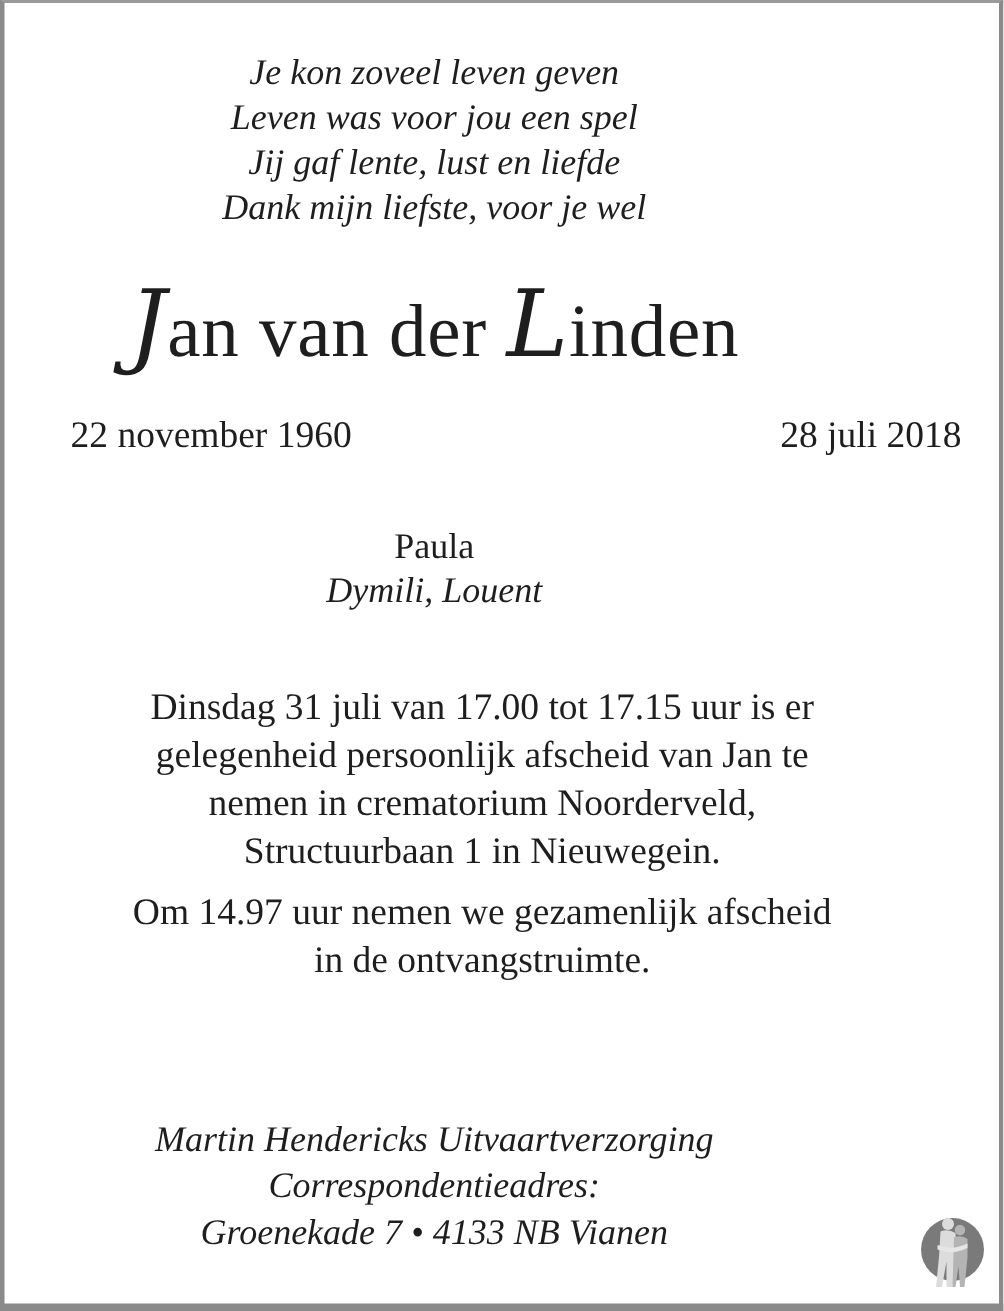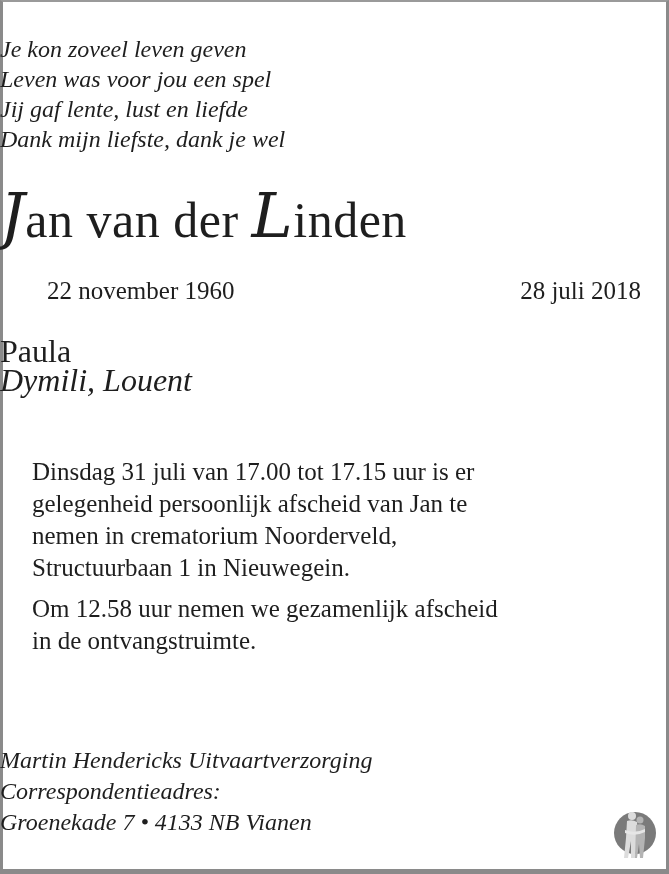--- a/index.html
+++ b/index.html
@@ -1,46 +1,46 @@
 <!DOCTYPE html>
 <html><head>
 <meta charset="utf-8">
 <style>
   html, body { margin:0; padding:0; }
   body { width:669px; height:874px; background:#ffffff; position:relative; overflow:hidden;
          font-family:"Liberation Serif","DejaVu Serif",serif; color:#1e1e1e; }
   .frame { position:absolute; left:0; top:0; width:669px; height:874px; box-sizing:border-box;
            border-left:3px solid #8a8a8a; border-right:3px solid #8a8a8a;
            border-top:2px solid #9a9a9a; border-bottom:5px solid #8a8a8a; }
-  .center { position:absolute; left:0; width:579px; }
+  .center { position:absolute; left:0; width:579px; text-align:center; }
   .poem { top:34px; font-style:italic; font-size:24px; line-height:30px; }
   .name { top:186px; font-size:50px; line-height:60px; letter-spacing:0.5px; }
   .name .cap { font-family:"DejaVu Serif","Liberation Serif",serif; font-style:italic; font-size:62px; font-weight:normal; }
   .dates { position:absolute; top:276px; font-size:25px; line-height:30px;font-family:Liberation Serif, serif; }
   .date-born { left:47px; }
   .date-died { right:28px; }
-  .family { top:337px; font-size:32px; line-height:29px; }
+  .family { top:351px; font-size:24px; line-height:29px; }
   .family .italic { font-style:italic; }
   .para { font-size:25px; line-height:32px;padding-left:32px; }
   .para1 { top:456px; }
   .para2 { top:593px; }
   .corr { top:745px; font-style:italic; font-size:24px; line-height:31px; }
   .logo { position:absolute; left:611px; top:808px; width:48px; height:54px; }
   .line { display:block; }
 </style>
 </head>
 <body>
 
 <div class="frame"></div>
 
 <div class="center poem">
   <span class="line">Je kon zoveel leven geven</span>
   <span class="line">Leven was voor jou een spel</span>
   <span class="line">Jij gaf lente, lust en liefde</span>
-  <span class="line">Dank mijn liefste, dank je wel</span>
+  <span class="line">Dank mijn liefste, voor je wel</span>
 </div>
 
 <div class="center name">
   <span class="cap">J</span><span>an van der </span><span class="cap">L</span><span>inden</span>
 </div>
 
 <div class="dates date-born">22 november 1960</div>
 <div class="dates date-died">28 juli 2018</div>
 
 <div class="center family">
@@ -49,21 +49,21 @@
 </div>
 
 <div class="center para para1">
   <span class="line">Dinsdag 31 juli van 17.00 tot 17.15 uur is er</span>
   <span class="line">gelegenheid persoonlijk afscheid van Jan te</span>
   <span class="line">nemen in crematorium Noorderveld,</span>
   <span class="line">Structuurbaan 1 in Nieuwegein.</span>
 </div>
 
 <div class="center para para2">
-  <span class="line">Om 12.58 uur nemen we gezamenlijk afscheid</span>
+  <span class="line">Om 14.97 uur nemen we gezamenlijk afscheid</span>
   <span class="line">in de ontvangstruimte.</span>
 </div>
 
 <div class="center corr">
   <span class="line">Martin Hendericks Uitvaartverzorging</span>
   <span class="line">Correspondentieadres:</span>
   <span class="line">Groenekade 7 • 4133 NB Vianen</span>
 </div>
 
 <div class="logo">

